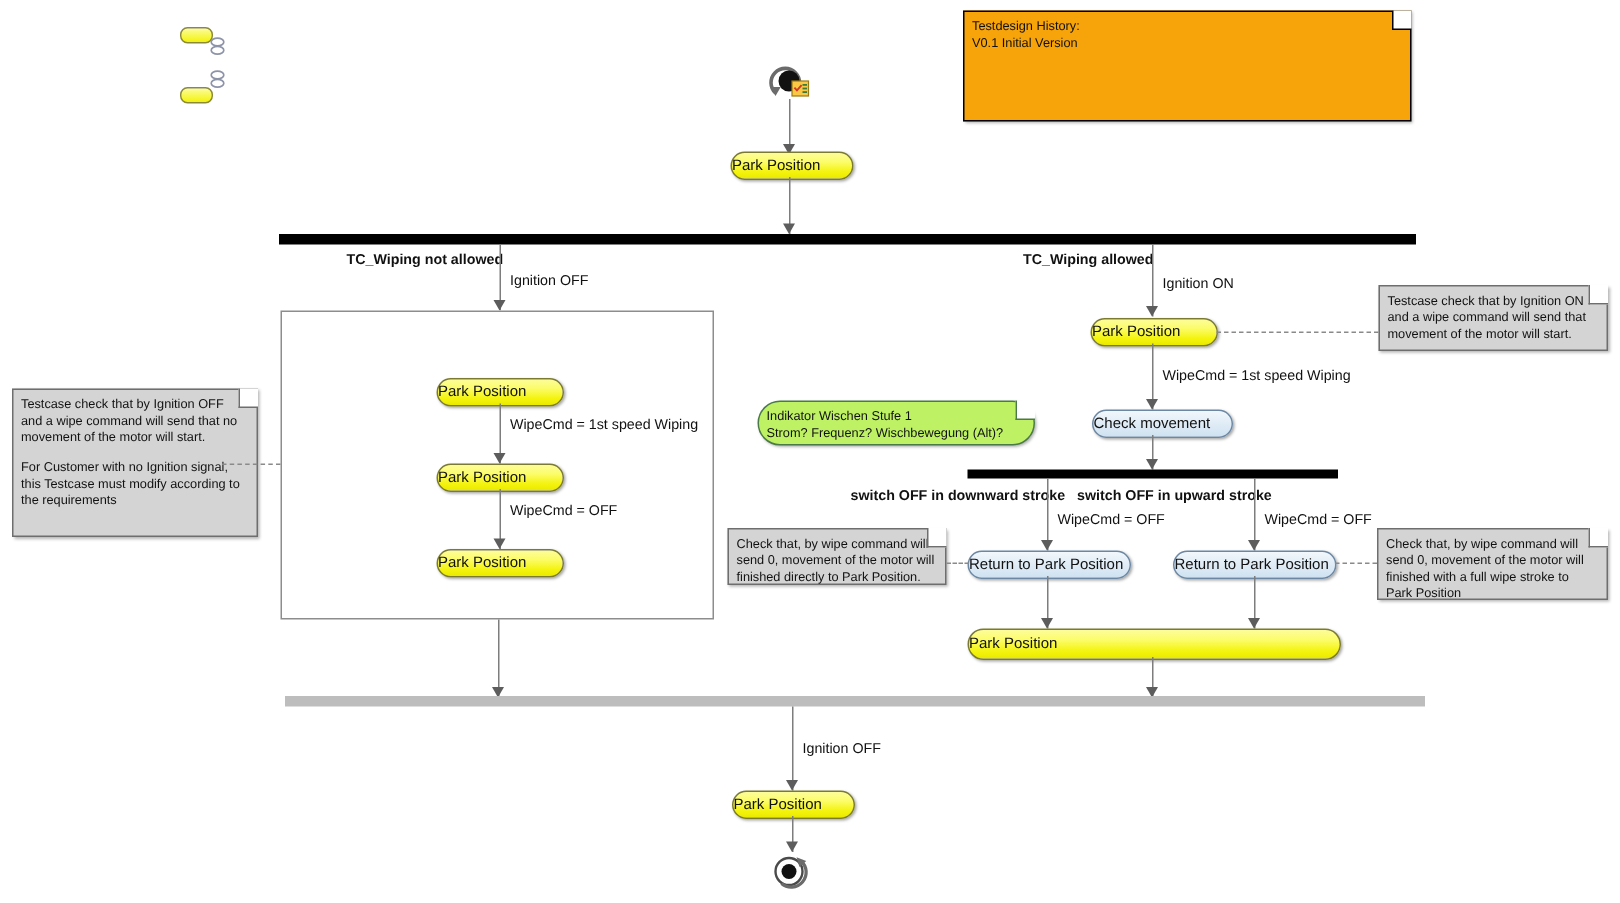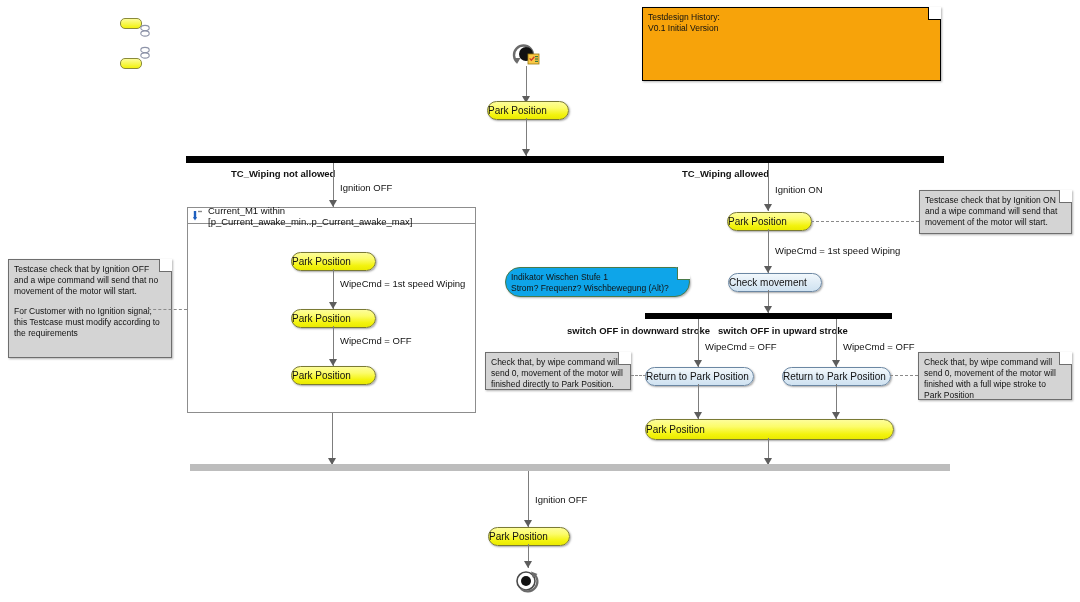--- a/index.html
+++ b/index.html
@@ -52,21 +52,21 @@
     padding:4px 6px 4px 5px;
     box-sizing:border-box;
   }
   .note .fold{
     position:absolute;top:-1px;right:-1px;width:12px;height:12px;
     background:#ffffff;
     border-left:1px solid #6e6e6e;border-bottom:1px solid #6e6e6e;
   }
   .note.orange{background:#F7A30A;border-color:#000;}
   .note.orange .fold{background:#fff;border-left:1px solid #000;border-bottom:1px solid #000;}
-  .note.green{background:#0ea5e9;border-color:#4a7a4a;border-radius:15px;}
+  .note.green{background:#bef264;border-color:#4a7a4a;border-radius:15px;}
   .note.green .fold{background:#fff;border-left:1px solid #4a7a4a;border-bottom:1px solid #4a7a4a;}
   .note p{margin:0;}
   .note p.gap{margin-top:9px;}
 
   
   .frame{
     position:absolute;
     border:1px solid #8d8d8d;
     background:#ffffff;
     box-sizing:border-box;
@@ -142,30 +142,20 @@
   <div class="bar" style="left:186px;top:156px;width:758px;height:7px;"></div>
 
   <div class="lbl bold" style="left:231px;top:168px;">TC_Wiping not allowed</div>
   <div class="lbl bold" style="left:682px;top:168px;">TC_Wiping allowed</div>
 
   <div class="vline" style="left:333px;top:163px;height:44px;"></div>
   <div class="arrowhead" style="left:329px;top:200px;"></div>
   <div class="lbl" style="left:340px;top:182px;">Ignition OFF</div>
 
   <div class="frame" style="left:187px;top:207px;width:289px;height:206px;">
-    <div class="frame-hdr">
-      <span class="constraint-ico">
-        <svg width="12" height="11" viewBox="0 0 12 11">
-          <path d="M3 1 L3 9" stroke="#1e5fbe" stroke-width="2.4" fill="none"></path>
-          <polygon points="1,7 5,7 3,10.5" fill="#1e5fbe"></polygon>
-          <path d="M6 1.5 L10 1.5" stroke="#8a8a8a" stroke-width="1.4"></path>
-        </svg>
-      </span>
-      <span>Current_M1 within [p_Current_awake_min..p_Current_awake_max]</span>
-    </div>
 
     <div class="node" style="left:103px;top:44px;width:83px;height:17px;">
       <span>Park Position</span>
     </div>
     <div class="vline" style="left:145px;top:61px;height:40px;"></div>
     <div class="arrowhead" style="left:141px;top:94px;"></div>
     <div class="lbl" style="left:152px;top:70px;">WipeCmd = 1st speed Wiping</div>
 
     <div class="node" style="left:103px;top:101px;width:83px;height:17px;">
       <span>Park Position</span>

